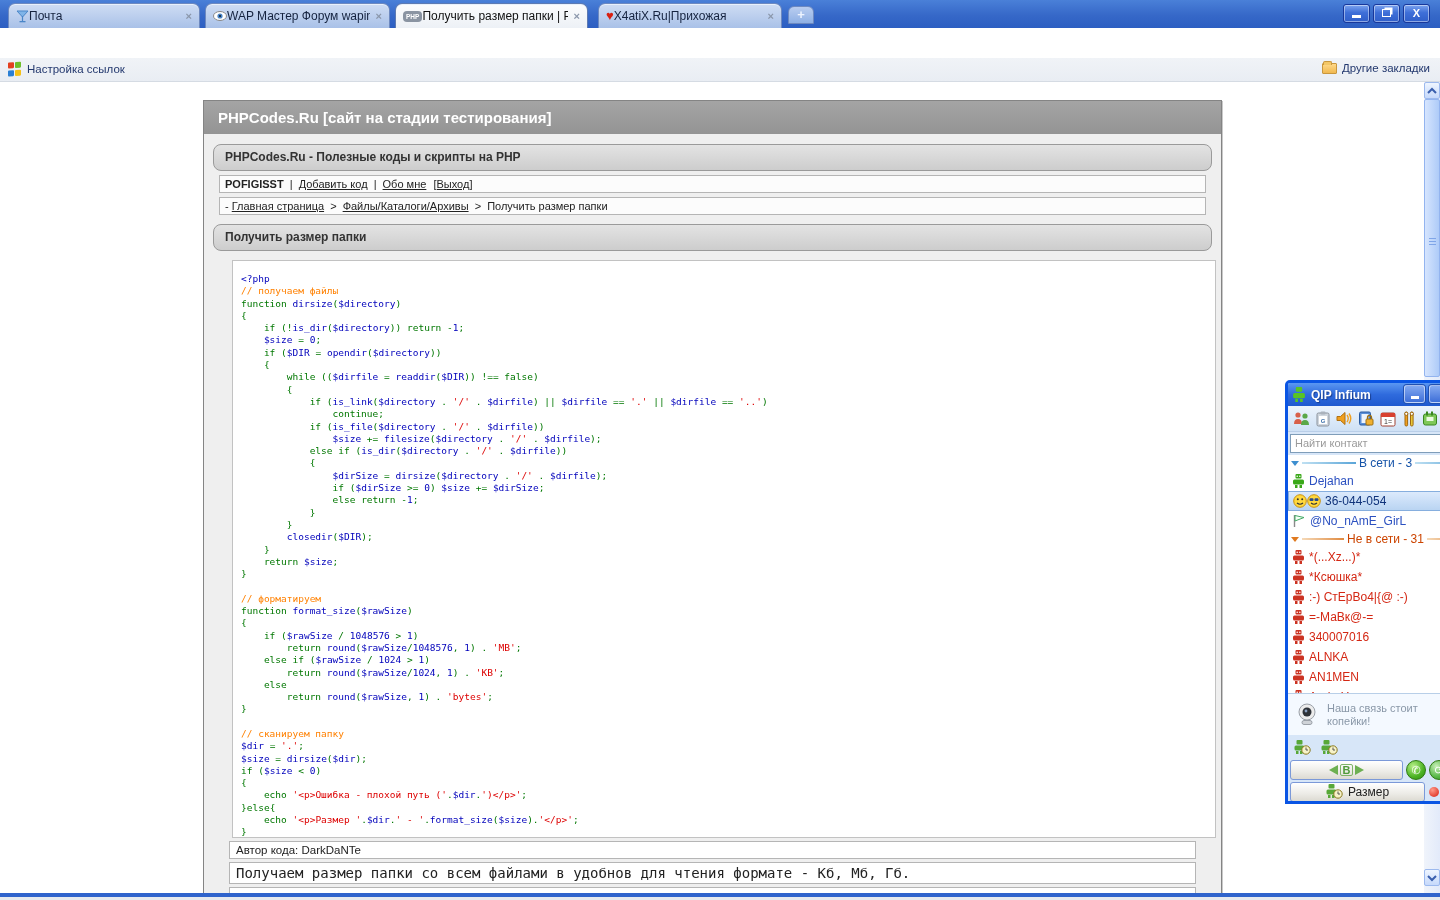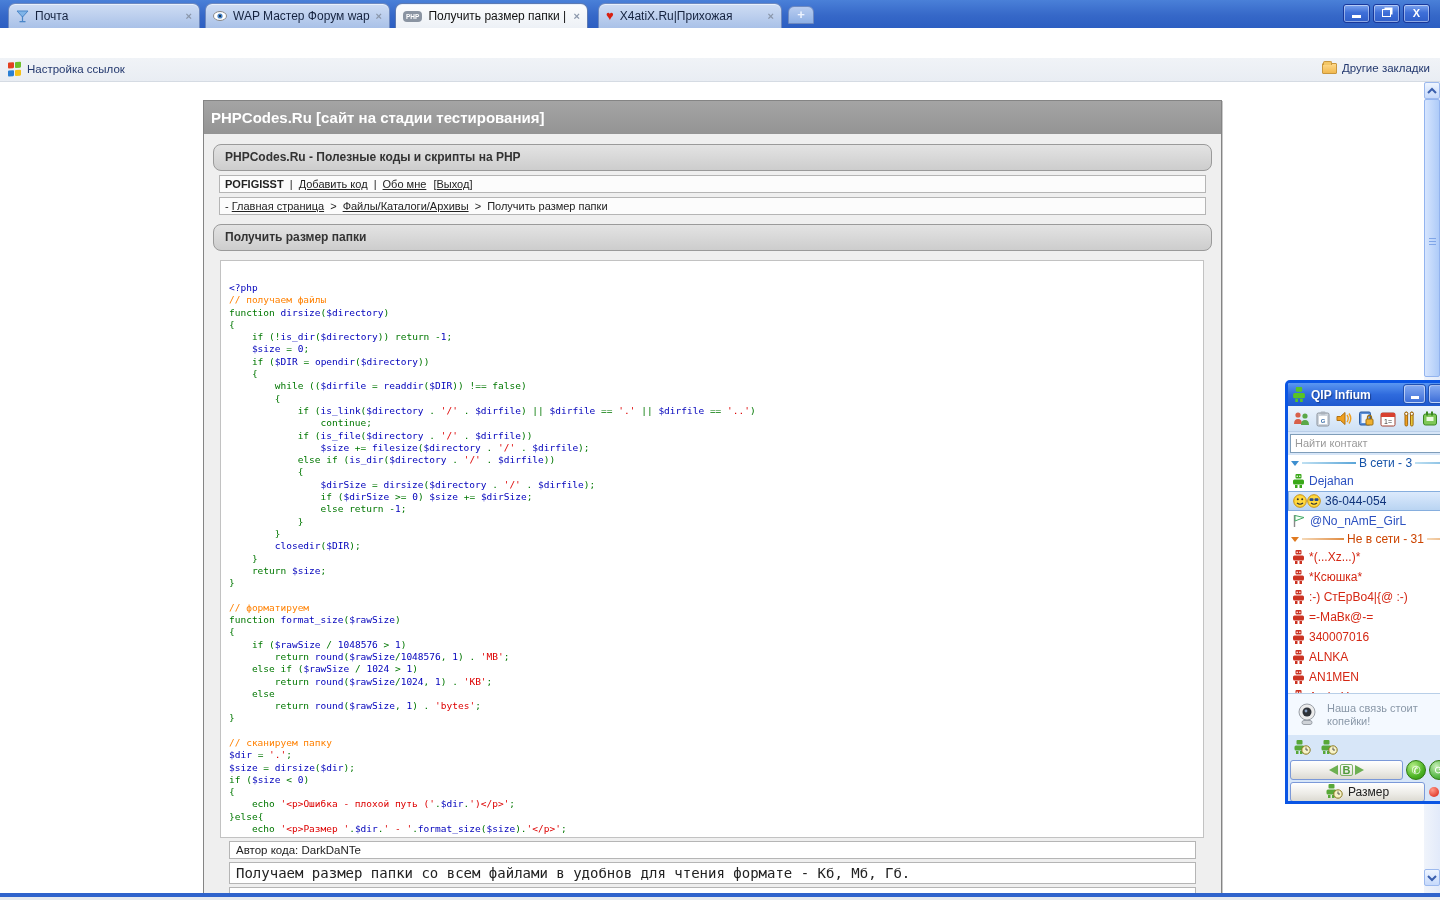--- a/index.html
+++ b/index.html
@@ -9,21 +9,21 @@
   
   .tabstrip { position:absolute; left:0; top:0; width:1440px; height:28px;
     background:linear-gradient(#4a80d8 0%, #3668c8 55%, #2c5ec2 100%); }
   .tab { position:absolute; top:3px; height:25px; border-radius:7px 7px 0 0;
     background:linear-gradient(#cfddf4,#a9c1e8);
     border:1px solid #6d89c0; border-bottom:none;
     display:flex; align-items:center; padding:0 7px; font-size:12px; color:#15233f;
     box-shadow:inset 0 1px 0 #e8f0fb; }
   .tab.active { background:linear-gradient(#fbfcfd,#edf1f6); color:#111; z-index:3;
     border-color:#5d7ab2; }
-  .tab .title { flex:1; white-space:nowrap; overflow:hidden; margin-left:6px; }
+  .tab .title { flex:1; white-space:nowrap; overflow:hidden; }
   .tab .x { color:#8b97ab; font-size:11px; font-weight:bold; margin-left:6px; cursor:default; }
   .newtab { position:absolute; top:6px; left:788px; width:26px; height:18px;
     background:linear-gradient(#b9cdf0,#8fb0e4); border:1px solid #6d89c0; border-radius:6px 6px 0 0;
     color:#eef4ff; text-align:center; font-size:13px; line-height:16px; font-weight:bold; }
   .wincontrols { position:absolute; top:4px; right:10px; display:flex; gap:3px; }
   .winbtn { width:27px; height:19px; border-radius:3px;
     background:linear-gradient(#7da4ef,#3e6fd8 45%,#2f5ec9);
     border:1px solid #17379b; box-shadow:inset 0 0 0 1px rgba(255,255,255,.45);
     color:#fff; font-size:11px; text-align:center; line-height:17px; font-weight:bold; }
   .winbtn .minbar { display:block; width:9px; height:3px; background:#fff; margin:10px auto 0; }
@@ -61,31 +61,31 @@
     color:#4d6fbe; font-size:9px; text-align:center; line-height:15px; }
   .sb-thumb { position:absolute; left:0; top:17px; width:16px; height:278px; border-radius:2px;
     background:linear-gradient(90deg,#d6e5fe,#aecbf8); border:1px solid #93b4ef; }
   .sb-grip { position:absolute; left:4px; top:50%; width:7px; height:7px;
     background:repeating-linear-gradient(#7fa5e8 0 1px, transparent 1px 3px); }
 
   
   .site { position:absolute; left:203px; top:18px; width:1019px; height:800px;
     background:#efefef; border:1px solid #848484; box-shadow:1px 1px 0 #c9c9c9; }
   .site-title { height:33px; background:linear-gradient(#a4a4a4,#949494);
-    color:#fff; font-weight:bold; font-size:15px; line-height:33px; padding-left:7px; }
+    color:#fff; font-weight:bold; font-size:15px; line-height:33px; padding-left:14px; }
   .pillbar { margin:10px 9px 0; height:27px; background:linear-gradient(#e3e3e3,#cdcdcd);
     border:1px solid #9a9a9a; border-radius:8px; font-weight:bold; font-size:12px;
     color:#333; line-height:25px; padding-left:11px; }
   .thinrow { margin:4px 15px 0; background:#fcfcfc; border:1px solid #b5b5b5;
     font-size:11px; color:#222; padding:2px 5px; }
   .thinrow a { color:#222; text-decoration:underline; }
   .crumb-sep { margin:0 3px; }
 
-  .codebox { margin:9px 16px 0; width:984px; height:578px; background:#fff;
-    border:1px solid #c2c2c2; padding:21px 8px; overflow:hidden;
+  .codebox { margin:9px 28px 0; width:984px; height:578px; background:#fff;
+    border:1px solid #c2c2c2; padding:12px 8px; overflow:hidden;
     font-family:"DejaVu Sans Mono", monospace; font-size:9.5px; line-height:12.3px; }
   .codebox .ln { white-space:pre; }
   .codebox .k { color:#007700; }
   .codebox .v { color:#0000BB; }
   .codebox .s { color:#DD0000; }
   .codebox .c { color:#FF8000; }
 
   .inforow { margin:3px 25px 0; background:#fff; border:1px solid #b5b5b5;
     font-size:11.5px; color:#222; padding:2px 6px; }
   .inforow.mono { font-family:"DejaVu Sans Mono", monospace; font-size:14px; }

